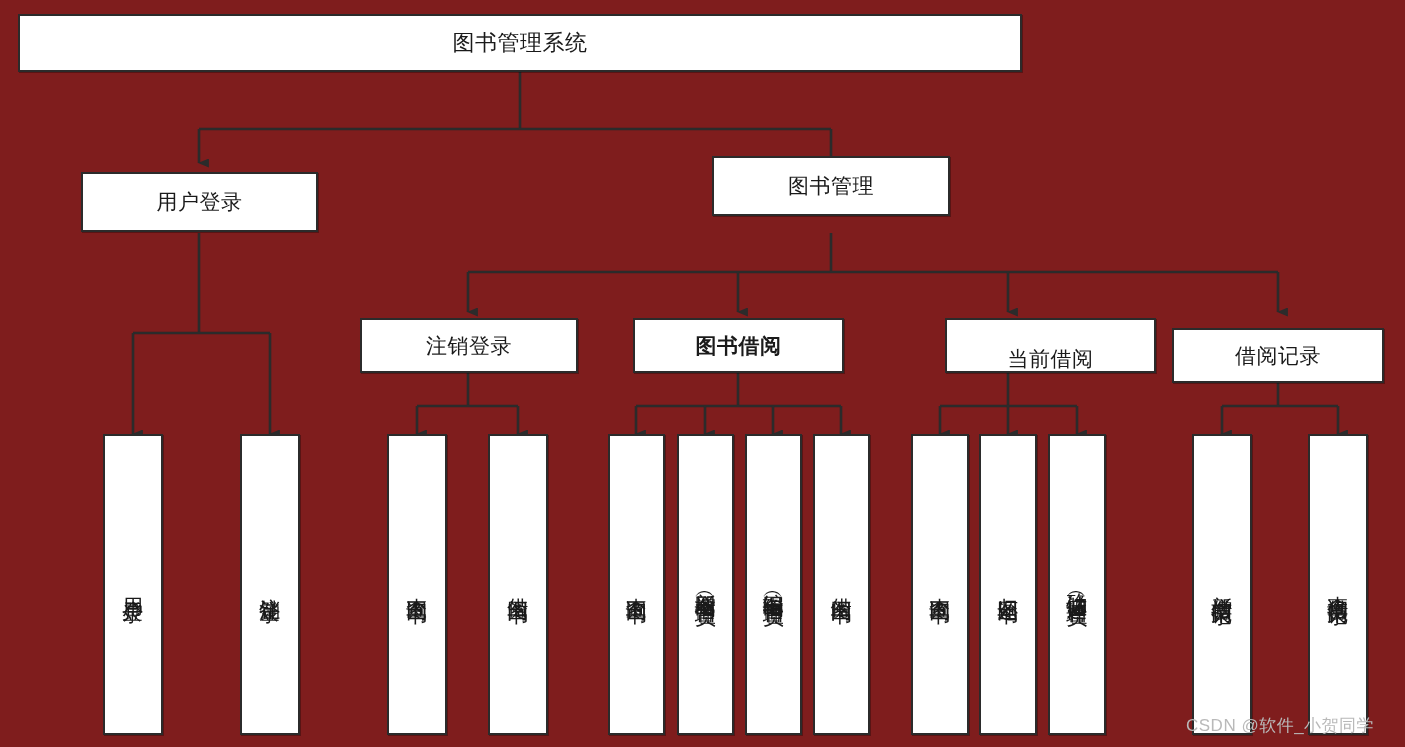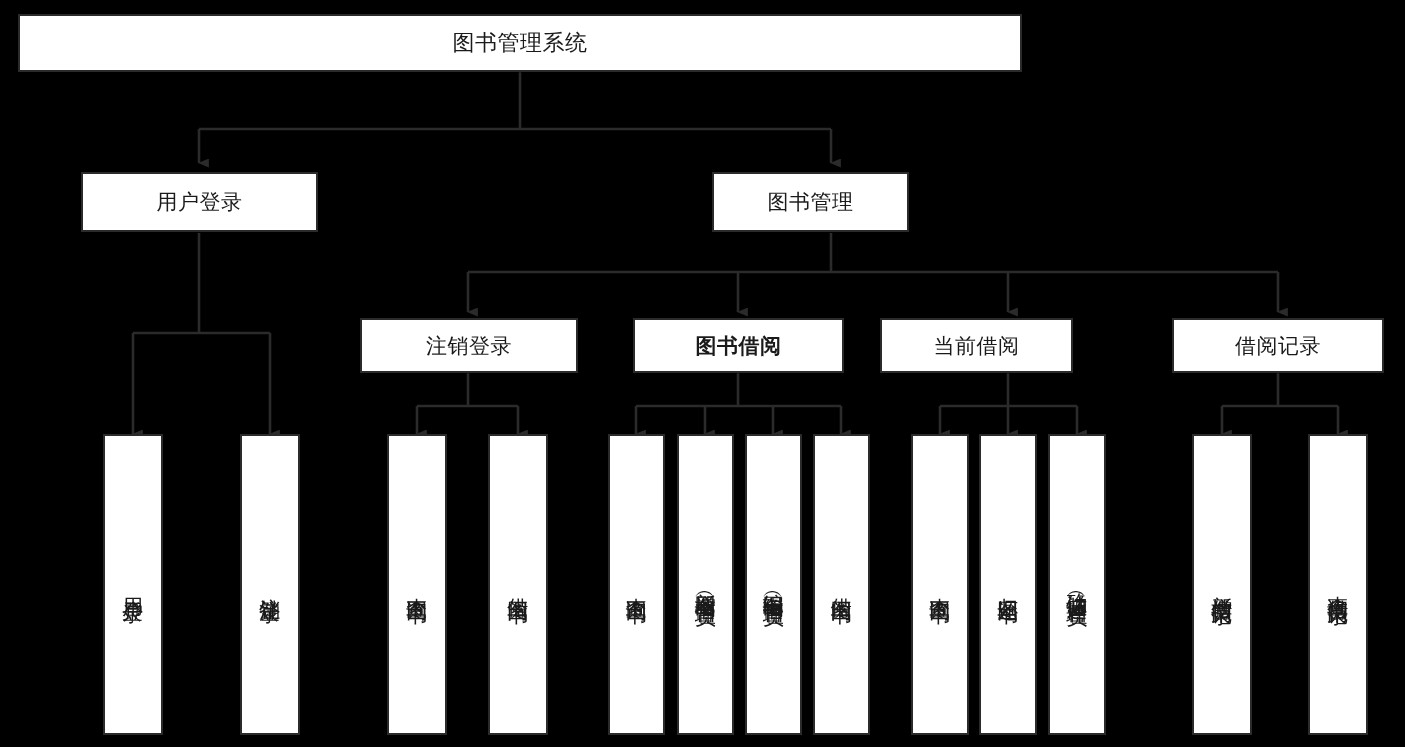--- a/index.html
+++ b/index.html
@@ -7,21 +7,21 @@
     padding: 0;
     background: #ffffff;
   }
   body {
     font-family: "Liberation Sans", "DejaVu Sans", sans-serif;
   }
   #canvas {
     position: relative;
     width: 1405px;
     height: 747px;
-    background: #000000;
+    background: #7f1d1d;
     overflow: hidden;
   }
   svg#wires {
     position: absolute;
     left: 0;
     top: 0;
     width: 1405px;
     height: 747px;
     pointer-events: none;
   }
@@ -127,37 +127,37 @@
   </svg>
 
   <div class="node horiz root" style="left:18px; top:14px; width:1004px; height:58px;">
     <span class="node-label">图书管理系统</span>
   </div>
 
   <div class="node horiz" style="left:81px; top:172px; width:237px; height:60px;">
     <span class="node-label">用户登录</span>
   </div>
 
-  <div class="node horiz" style="left:712px; top:172px; width:197px; height:60px;">
+  <div class="node horiz" style="left:712px; top:156px; width:238px; height:60px;">
     <span class="node-label">图书管理</span>
   </div>
 
   <div class="node horiz" style="left:360px; top:318px; width:218px; height:55px;">
     <span class="node-label">注销登录</span>
   </div>
 
   <div class="node horiz" style="left:633px; top:318px; width:211px; height:55px;font-weight:bold;">
     <span class="node-label">图书借阅</span>
   </div>
 
-  <div class="node horiz" style="left:880px; top:318px; width:193px; height:55px;">
+  <div class="node horiz" style="left:945px; top:318px; width:211px; height:55px;align-items:flex-end;">
     <span class="node-label">当前借阅</span>
   </div>
 
-  <div class="node horiz" style="left:1172px; top:318px; width:212px; height:55px;">
+  <div class="node horiz" style="left:1172px; top:328px; width:212px; height:55px;">
     <span class="node-label">借阅记录</span>
   </div>
 
   <div class="node vert" style="left:103px; top:434px; width:60px; height:301px;">
     <span class="node-label">用户登录</span>
   </div>
 
   <div class="node vert" style="left:240px; top:434px; width:60px; height:301px;">
     <span class="node-label">注销登录</span>
   </div>
@@ -199,14 +199,15 @@
   </div>
 
   <div class="node vert" style="left:1192px; top:434px; width:60px; height:301px;">
     <span class="node-label">新增借阅记录</span>
   </div>
 
   <div class="node vert" style="left:1308px; top:434px; width:60px; height:301px;">
     <span class="node-label">查询借阅记录</span>
   </div>
 
+  <div class="watermark" style="left:1186px; top:714px;">CSDN @软件_小贺同学</div>
 
 </div>
 
 </body></html>

